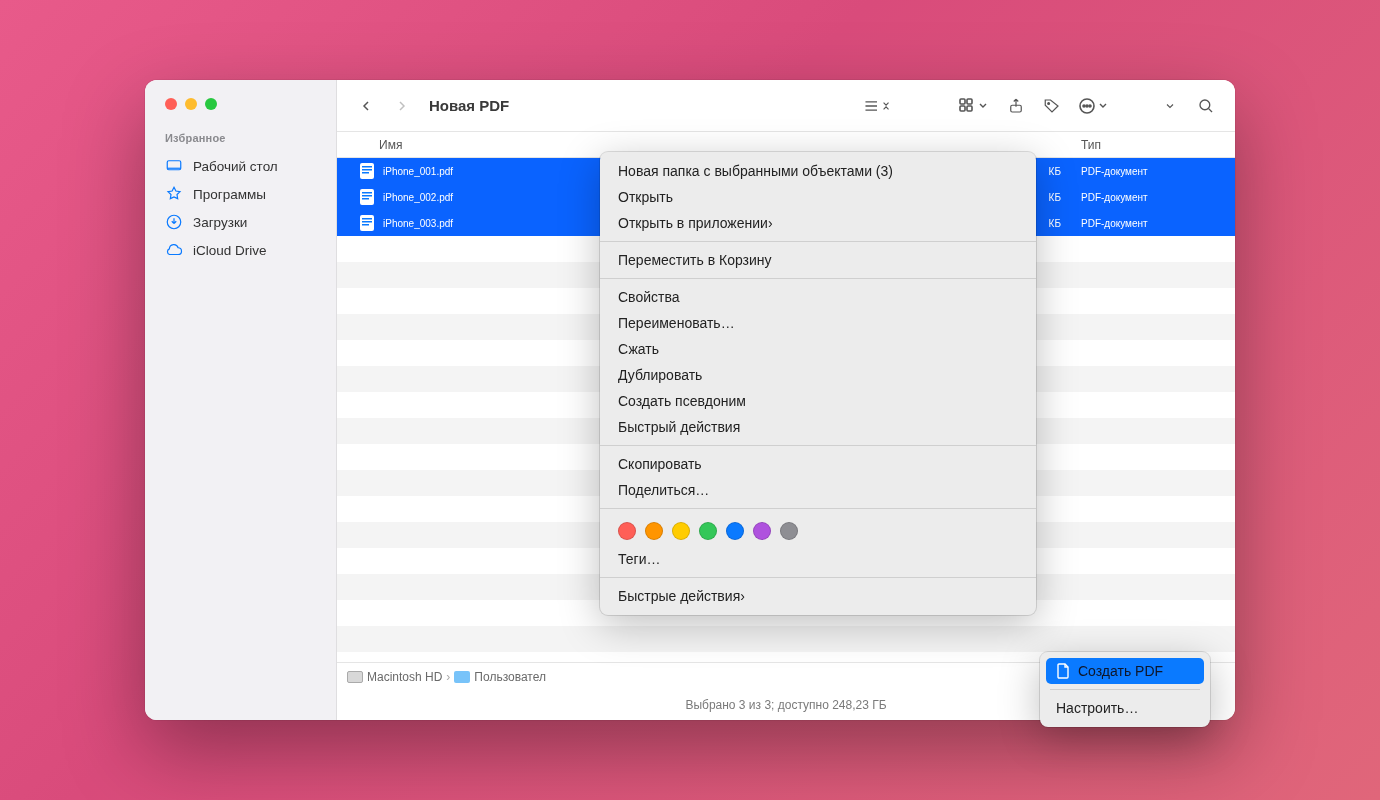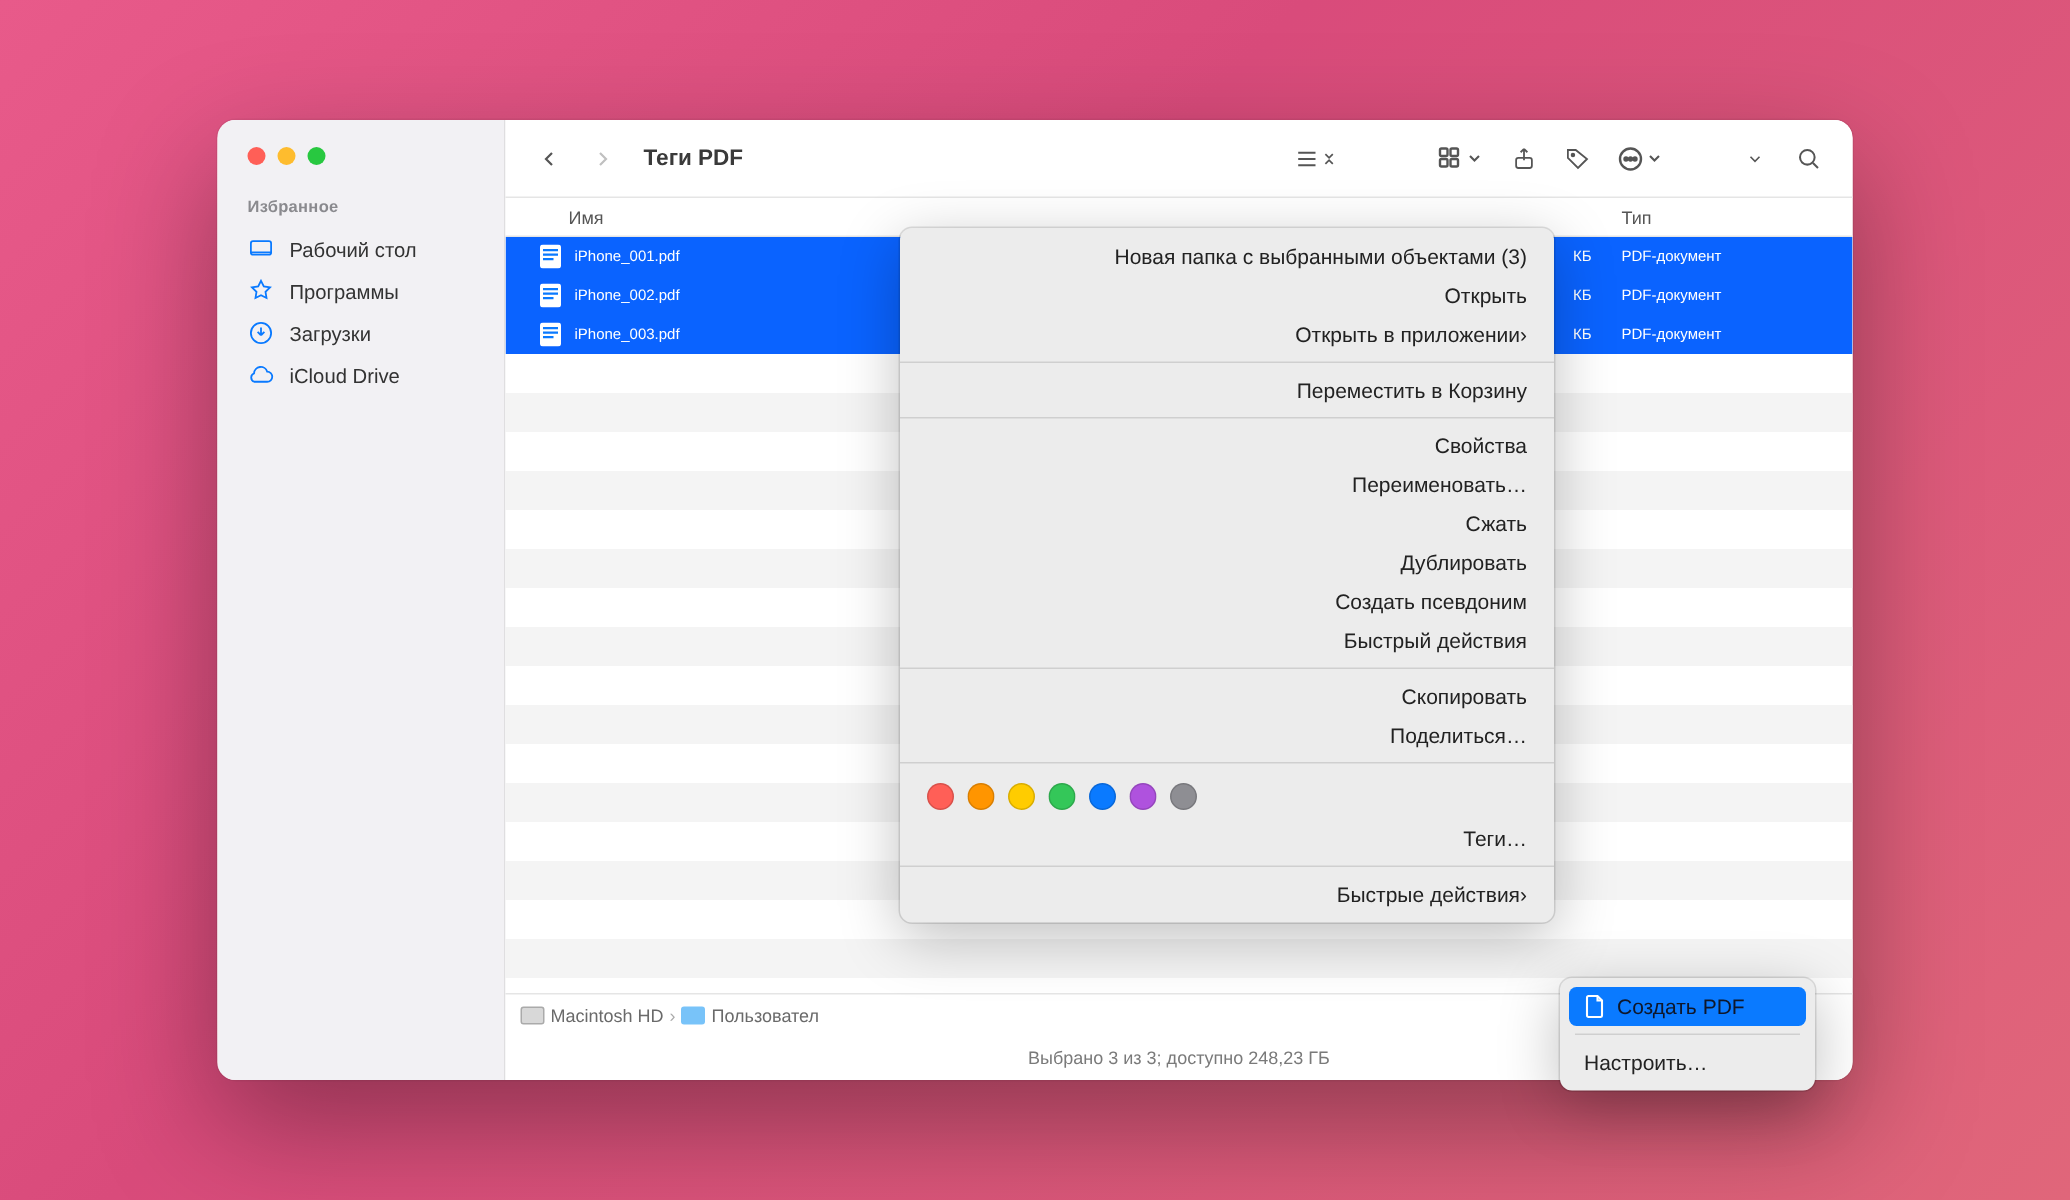--- a/index.html
+++ b/index.html
@@ -28,21 +28,21 @@
 .row.sel{background:#0a63ff;color:#fff}
 .row.alt{background:#f4f4f4}
 .row .file-ic{width:16px;height:16px;margin:0 8px 0 22px;display:flex;align-items:center;justify-content:center}
 .row .fname{flex:1}
 .row .fsize{width:110px;text-align:right;padding-right:12px}
 .row .ftype{width:162px;padding-left:8px}
 .pathbar{height:28px;border-top:1px solid #e5e5e5;display:flex;align-items:center;padding:0 10px;font-size:12px;color:#6a6a6a;gap:4px}
 .pathbar .chev{color:#aaa}
 .status{height:30px;display:flex;align-items:center;justify-content:center;font-size:12px;color:#7a7a7a;border-bottom-left-radius:12px;border-bottom-right-radius:12px}
 .ctx{position:absolute;left:455px;top:72px;width:436px;background:#ececec;border-radius:8px;box-shadow:0 10px 40px rgba(0,0,0,.25),0 0 0 1px rgba(0,0,0,.12);padding:6px 0;font-size:14px;color:#222;z-index:20}
-.ctx-item{padding:5px 18px;display:flex;align-items:center;justify-content:flex-end}
+.ctx-item{padding:5px 18px;display:flex;align-items:center;justify-content:flex-start}
 .ctx-sep{height:1px;background:rgba(0,0,0,.12);margin:5px 0}
 .ctx-tags{display:flex;gap:9px;padding:8px 18px 6px}
 .tag-dot{width:18px;height:18px;border-radius:50%;border:1px solid rgba(0,0,0,.15)}
 .submenu{position:absolute;left:895px;top:572px;width:170px;background:#ececec;border-radius:8px;box-shadow:0 10px 40px rgba(0,0,0,.25),0 0 0 1px rgba(0,0,0,.12);padding:6px;font-size:14px;color:#222;z-index:30}
 .submenu-item{padding:5px 10px;display:flex;align-items:center;gap:8px;border-radius:5px}
 .submenu-item.hl{background:#0a7aff;color:#0f172a}
 svg{display:block}
 .disk-ic{width:16px;height:12px;background:#d8d8d8;border:1px solid #aaa;border-radius:2px;position:relative}
 .folder-ic{width:16px;height:12px;background:#78c3f9;border-radius:2px}
 </style>
@@ -98,21 +98,21 @@
       <div class="tb-btn">
           <svg width="16" height="16" viewBox="0 0 24 24" fill="none" stroke="#555" stroke-width="2.2">
             <path d="M15 18l-6-6 6-6"></path>
           </svg>
         </div>
       <div class="tb-btn dim">
           <svg width="16" height="16" viewBox="0 0 24 24" fill="none" stroke="#c0c0c0" stroke-width="2.2">
             <path d="M9 18l6-6-6-6"></path>
           </svg>
         </div>
-      <div class="tb-title">Теги PDF</div>
+      <div class="tb-title">Новая PDF</div>
       <div class="tb-spacer"></div>
       <div class="tb-btn" style="width:44px">
           <svg width="28" height="18" viewBox="0 0 34 18" fill="none" stroke="#555" stroke-width="1.6">
             <path d="M3 4h14M3 9h14M3 14h14"></path>
             <path d="M25 5l3 3 3-3M25 13l3-3 3 3" stroke-width="1.4"></path>
           </svg>
         </div>
       <div style="width:40px"></div>
       <div class="tb-btn" style="width:44px">
           <svg width="30" height="18" viewBox="0 0 30 18" fill="none" stroke="#555" stroke-width="1.6">

